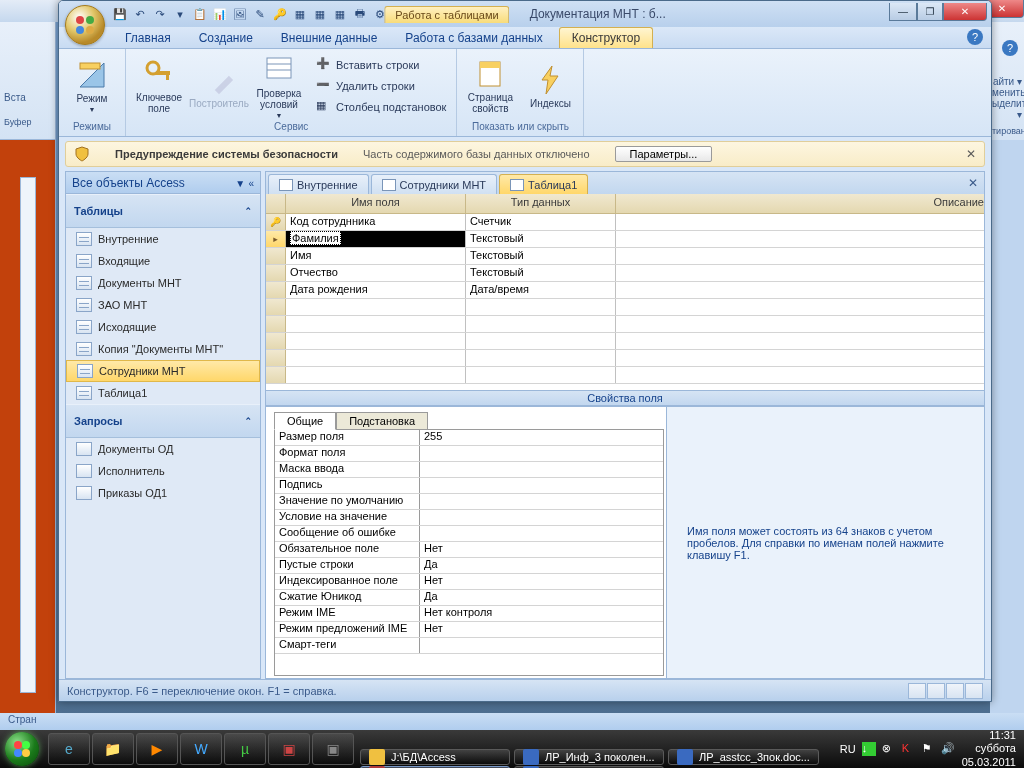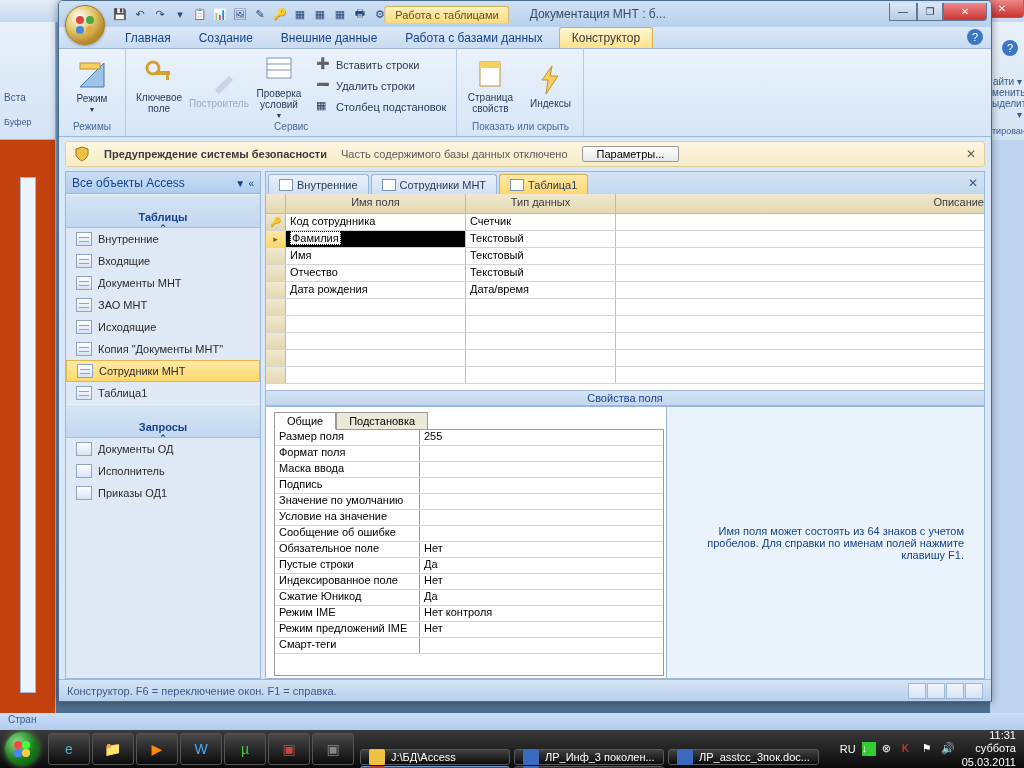--- a/index.html
+++ b/index.html
@@ -47,35 +47,35 @@
 .rgroup-body { flex: 1; display: flex; align-items: center; gap: 6px; }
 .rgroup-label { font-size: 10px; color: #4a6a9a; text-align: center; padding-bottom: 2px; }
 .bigbtn { display: flex; flex-direction: column; align-items: center; justify-content: center; width: 54px; height: 66px; font-size: 10px; color: #2a3a5a; text-align: center; gap: 2px; }
 .bigbtn.disabled { color: #9aaac2; }
 .bigbtn .ico { width: 32px; height: 32px; display: flex; align-items: center; justify-content: center; }
 .smallbtns { display: flex; flex-direction: column; gap: 1px; }
 .smallbtn { display: flex; align-items: center; gap: 4px; font-size: 11px; color: #2a3a5a; height: 20px; padding: 0 4px; }
 .smallbtn .sico { width: 16px; height: 16px; }
 
 
-.security { height: 26px; background: linear-gradient(#fdf6e0, #f8ecc8); border: 1px solid #e0ce9a; margin: 4px 6px; display: flex; align-items: center; padding: 0 8px; gap: 14px; font-size: 11px; border-radius: 3px; }
+.security { height: 26px; background: linear-gradient(#fdf6e0, #f8ecc8); border: 1px solid #e0ce9a; margin: 4px 6px; display: flex; align-items: center; padding: 0 8px; gap: 25px; font-size: 11px; border-radius: 3px; }
 .security .shield { width: 16px; height: 16px; }
 .security b { font-weight: bold; color: #3a3a3a; }
 .security span { color: #5a5a5a; }
 .security button { font-size: 11px; padding: 1px 14px; background: linear-gradient(#fff, #e8e8e8); border: 1px solid #9a9a9a; border-radius: 2px; }
 .security .x { margin-left: auto; color: #5a5a5a; font-size: 12px; }
 
 
 .mainrow { position: absolute; top: 170px; left: 6px; right: 6px; bottom: 22px; display: flex; gap: 4px; }
 
 
 .navpane { width: 196px; background: #dfe9f6; border: 1px solid #9bb7d9; display: flex; flex-direction: column; }
 .navhead { height: 22px; background: linear-gradient(#cadef4, #b0cdee); border-bottom: 1px solid #9bb7d9; display: flex; align-items: center; padding: 0 6px; font-size: 12px; color: #15428b; justify-content: space-between; }
 .navhead .chev { font-size: 10px; }
-.navgroup-hdr { height: 20px; background: linear-gradient(#d6e4f4, #c2d7ef); border-top: 1px solid #e8f0fa; border-bottom: 1px solid #a5bfdc; padding: 16px 8px; font-size: 11px; font-weight: bold; color: #15428b; display: flex; align-items: center; justify-content: space-between; flex-direction: column; }
+.navgroup-hdr { height: 20px; background: linear-gradient(#d6e4f4, #c2d7ef); border-top: 1px solid #e8f0fa; border-bottom: 1px solid #a5bfdc; padding: 16px 8px; font-size: 11px; font-weight: bold; color: #15428b; display: flex; align-items: center; justify-content: space-between; }
 .navitem { height: 22px; display: flex; align-items: center; gap: 6px; padding: 0 10px; font-size: 11px; color: #2a2a2a; }
 .navitem.sel { background: linear-gradient(#ffe9a8, #ffd76a); border: 1px solid #e0b84a; }
 .navitem .tico { width: 16px; height: 14px; background: linear-gradient(#fff, #d8e4f2); border: 1px solid #8aa5c8; position: relative; }
 .navitem .tico::before, .navitem .tico::after { content: ''; position: absolute; left: 2px; right: 2px; height: 1px; background: #8aa5c8; }
 .navitem .tico::before { top: 4px; } .navitem .tico::after { top: 8px; }
 .navitem .qico { width: 16px; height: 14px; background: linear-gradient(#fff, #d8e4f2); border: 1px solid #8aa5c8; }
 .navitem .qico::after { content: ''; position: absolute; }
 
 
 .design { flex: 1; display: flex; flex-direction: column; border: 1px solid #9bb7d9; background: #fff; }
@@ -106,21 +106,21 @@
 
 .props { flex: 1; display: flex; border-top: 1px solid #9bb7d9; overflow: hidden; }
 .props-left { width: 400px; display: flex; flex-direction: column; }
 .proptabs { height: 22px; display: flex; align-items: flex-end; padding: 2px 0 0 8px; gap: 0; background: #fff; }
 .ptab { padding: 2px 12px; font-size: 11px; border: 1px solid #9a9a9a; background: #ece9d8; position: relative; top: 1px; }
 .ptab.active { background: #fff; border-bottom-color: #fff; z-index: 1; }
 .proplist { flex: 1; border: 1px solid #9a9a9a; margin: 0 2px 2px 8px; overflow-y: scroll; font-size: 11px; }
 .prow { display: flex; height: 16px; border-bottom: 1px solid #d4d4d4; }
 .prow .pn { width: 145px; border-right: 1px solid #9a9a9a; padding: 0 4px; background: #fff; }
 .prow .pv { flex: 1; padding: 0 4px; background: #fff; }
-.props-right { flex: 1; background: #eaf2fb; border-left: 1px solid #9bb7d9; display: flex; align-items: center; justify-content: center; text-align: right; font-size: 11px; color: #15428b; padding: 0 20px; }
+.props-right { flex: 1; background: #eaf2fb; border-left: 1px solid #9bb7d9; display: flex; align-items: center; justify-content: center; text-align: left; font-size: 11px; color: #15428b; padding: 0 20px; }
 
 
 .statusbar { position: absolute; bottom: 0; left: 0; right: 0; height: 22px; background: linear-gradient(#d6e4f4, #b8d0ec); border-top: 1px solid #9bb7d9; display: flex; align-items: center; padding: 0 8px; font-size: 11px; color: #3a5a8a; }
 .statusbar .views { margin-left: auto; display: flex; gap: 1px; }
 .statusbar .vbtn { width: 18px; height: 16px; background: linear-gradient(#f0f4fa, #d8e4f2); border: 1px solid #9bb7d9; }
 
 
 .taskbar { position: absolute; bottom: 0; left: 0; right: 0; height: 38px; background: linear-gradient(#3a3a3a, #0a0a0a); display: flex; align-items: stretch; }
 .start { width: 44px; display: flex; align-items: center; justify-content: center; }
 .start-orb { width: 34px; height: 34px; border-radius: 50%; background: radial-gradient(circle at 35% 30%, #8ae088, #1a7a1a 55%, #0a4a0a); box-shadow: 0 0 6px rgba(120,220,120,.6); display: flex; align-items: center; justify-content: center; }

